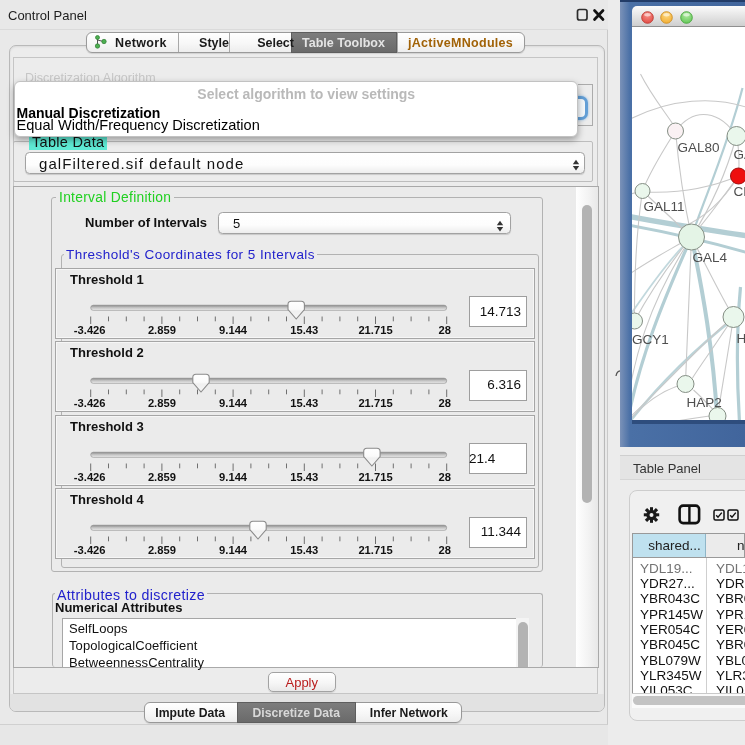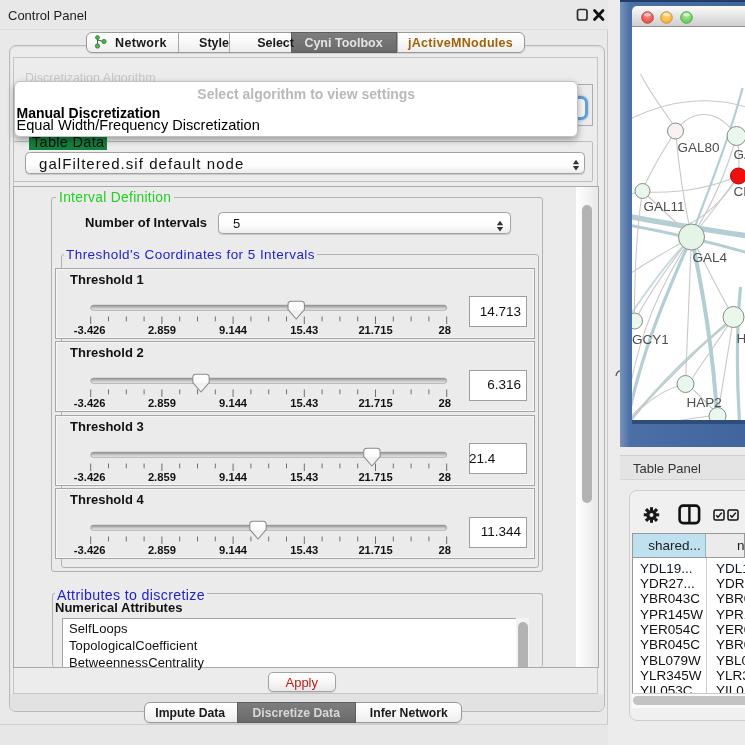--- a/index.html
+++ b/index.html
@@ -16,34 +16,34 @@
 <div class="ab" style="left:9px;top:45px;width:596px;height:667px;background:#ececec;border:1px solid #b9b9b9;border-radius:7px;box-shadow:inset 0 1px 2px rgba(0,0,0,0.08)"></div>
 <div class="ab" style="left:10px;top:694px;width:594px;height:17px;background:#e2e2e2;border-radius:0 0 6px 6px"></div>
 <div class="ab" style="left:86px;top:31.5px;width:438.5px;height:21.5px;background:linear-gradient(#ffffff,#f7f7f7 55%,#ededed);border:1px solid #9a9a9a;border-radius:6px;box-shadow:0 1px 1px rgba(0,0,0,0.12)"></div>
 <div class="ab" style="left:177.5px;top:32.5px;width:1px;height:19.5px;background:#a8a8a8"></div>
 <div class="ab" style="left:229px;top:32.5px;width:1px;height:19.5px;background:#a8a8a8"></div>
 <div class="ab" style="left:396.5px;top:32.5px;width:1px;height:19.5px;background:#a8a8a8"></div>
 <div class="ab" style="left:291px;top:31.5px;width:105.5px;height:21.5px;background:linear-gradient(#7d7d7d,#6a6a6a);border:1px solid #5e5e5e"></div>
 <div class="ab" style="left:115px;top:36px;font-size:12.5px;letter-spacing:0.35px;font-weight:bold;color:#1a1a1a">Network</div>
 <div class="ab" style="left:177.5px;top:36px;width:51.5px;text-align:right;font-size:12.5px;font-weight:bold;color:#1a1a1a">Style</div>
 <div class="ab" style="left:236px;top:36px;width:58px;text-align:right;font-size:12.5px;font-weight:bold;color:#1a1a1a">Select</div>
-<div class="ab" style="left:291px;top:36px;width:105px;text-align:center;font-size:12.5px;font-weight:bold;color:#e4e4e4">Cyni Toolbox</div>
+<div class="ab" style="left:291px;top:36px;width:105px;text-align:center;font-size:12.5px;font-weight:bold;color:#e4e4e4">Table Toolbox</div>
 <div class="ab" style="left:396.5px;top:36px;width:128px;text-align:center;font-size:12.5px;letter-spacing:0.3px;font-weight:bold;color:#a16207">jActiveMNodules</div>
 <svg class="ab" style="left:93px;top:34px" width="16" height="16" viewBox="0 0 16 16">
     <path d="M4.5,4 L4.5,12 M4.5,6 L10.5,7.5" stroke="#555" stroke-width="1"></path>
     <circle cx="4.5" cy="3.5" r="2" fill="#4caf50" stroke="#2e7d32" stroke-width="0.7"></circle>
     <circle cx="11" cy="7.5" r="2.2" fill="#4caf50" stroke="#2e7d32" stroke-width="0.7"></circle>
     <circle cx="4.5" cy="12" r="2.2" fill="#4caf50" stroke="#2e7d32" stroke-width="0.7"></circle>
   </svg>
 <div class="ab" style="left:13px;top:57px;width:585px;height:637px;border:1px solid #c5c5c5"></div>
 <div class="ab" style="left:25px;top:71px;font-size:12.5px;color:#c6c6c6">Discretization Algorithm</div>
 <div class="ab" style="left:578px;top:84px;width:14.5px;height:42px;border-top:1px solid #ababab;border-right:1px solid #ababab;border-bottom:1px solid #ababab"></div>
 <div class="ab" style="left:556px;top:95.5px;width:32px;height:24.5px;border:3px solid #639fd6;border-radius:7px;box-shadow:0 0 3px #8ab7e0;background:#f4f8fb"></div>
 <div class="ab" style="left:12.5px;top:141px;width:580px;height:41px;border:1px solid #bdbdbd;border-radius:2px"></div>
-<div class="ab" style="left:29px;top:134px;background:#15803d;padding:0 3px;font-size:14.5px;letter-spacing:0.3px;color:#111">Table Data</div>
+<div class="ab" style="left:29px;top:134px;background:#5eead4;padding:0 3px;font-size:14.5px;letter-spacing:0.3px;color:#111">Table Data</div>
 <div class="ab" style="left:24.5px;top:151.5px;width:560px;height:22px;background:linear-gradient(#ffffff,#fdfdfd 60%,#ededed);border:1px solid #a2a2a2;border-radius:4.5px;box-shadow:0 1px 1px rgba(0,0,0,0.15)"></div>
 <div class="ab" style="left:39px;top:155px;font-size:15px;letter-spacing:1.05px;color:#111">galFiltered.sif default node</div>
 <svg class="ab" style="left:569.5px;top:158.5px" width="12" height="12" viewBox="0 0 12 12">
     <path d="M6,0.7 L9.2,5.2 L2.8,5.2 Z" fill="#333"></path>
     <path d="M6,11.5 L2.8,7 L9.2,7 Z" fill="#333"></path>
   </svg>
 <div class="ab" style="left:13px;top:185.5px;width:586px;height:482px;background:#ebebeb;border:1px solid #a9a9a9"></div>
 <div class="ab" style="left:575.5px;top:186.5px;width:22px;height:480px;background:linear-gradient(90deg,#ffffff,#f2f2f2 60%,#e8e8e8)"></div>
 <div class="ab" style="left:582px;top:205px;width:9.5px;height:298px;background:#b3b3b3;border-radius:5px"></div>
 <div class="ab" style="left:51px;top:196.5px;width:491.6px;height:375px;border:1px solid #b2b2b2;border-radius:3px"></div>
@@ -393,21 +393,21 @@
     <rect x="1" y="1" width="10" height="10" rx="1.5" fill="none" stroke="#111" stroke-width="1.5"></rect>
     <path d="M3.2,6.2 L5,8.2 L8.8,3.6" fill="none" stroke="#111" stroke-width="1.4"></path>
   </svg>
 <div class="ab" style="left:631.5px;top:533px;width:113.5px;height:25px;background:#ebebeb;border:1px solid #999"></div>
 <div class="ab" style="left:632.5px;top:534px;width:73px;height:23px;background:#bfe1ef;border-right:1px solid #8fb6c8"></div>
 <div class="ab" style="left:638px;top:538px;width:73px;text-align:center;font-size:13.5px;color:#222">shared...</div>
 <div class="ab" style="left:737px;top:538px;font-size:13.5px;color:#222">n</div>
 <div class="ab" style="left:631.5px;top:558px;width:113.5px;height:135px;background:#fff;border-left:1px solid #999"></div>
 <div class="ab" style="left:706px;top:558px;width:1px;height:135px;background:#cfcfcf"></div>
 <div class="ab" style="left:631.5px;top:558px;width:113.5px;height:135px;overflow:hidden">
-<div class="ab" style="left:8.5px;top:2.7px;width:105px;height:16px;font-size:13.5px;color:#0f172a">YDL19...<span style="position:absolute;left:76px">YDL1</span></div>
+<div class="ab" style="left:8.5px;top:2.7px;width:105px;height:16px;font-size:13.5px;color:#737373">YDL19...<span style="position:absolute;left:76px">YDL1</span></div>
 <div class="ab" style="left:8.5px;top:18.0px;width:105px;height:16px;font-size:13.5px;color:#111">YDR27...<span style="position:absolute;left:76px">YDR2</span></div>
 <div class="ab" style="left:8.5px;top:33.3px;width:105px;height:16px;font-size:13.5px;color:#111">YBR043C<span style="position:absolute;left:76px">YBR0</span></div>
 <div class="ab" style="left:8.5px;top:48.6px;width:105px;height:16px;font-size:13.5px;color:#111">YPR145W<span style="position:absolute;left:76px">YPR1</span></div>
 <div class="ab" style="left:8.5px;top:63.9px;width:105px;height:16px;font-size:13.5px;color:#111">YER054C<span style="position:absolute;left:76px">YER0</span></div>
 <div class="ab" style="left:8.5px;top:79.2px;width:105px;height:16px;font-size:13.5px;color:#111">YBR045C<span style="position:absolute;left:76px">YBR0</span></div>
 <div class="ab" style="left:8.5px;top:94.5px;width:105px;height:16px;font-size:13.5px;color:#111">YBL079W<span style="position:absolute;left:76px">YBL0</span></div>
 <div class="ab" style="left:8.5px;top:109.8px;width:105px;height:16px;font-size:13.5px;color:#111">YLR345W<span style="position:absolute;left:76px">YLR3</span></div>
 <div class="ab" style="left:8.5px;top:125.1px;width:105px;height:16px;font-size:13.5px;color:#111">YIL053C<span style="position:absolute;left:76px">YIL0</span></div>
 </div>
 <div class="ab" style="left:631.5px;top:693px;width:113.5px;height:1px;background:#c9c9c9"></div>

